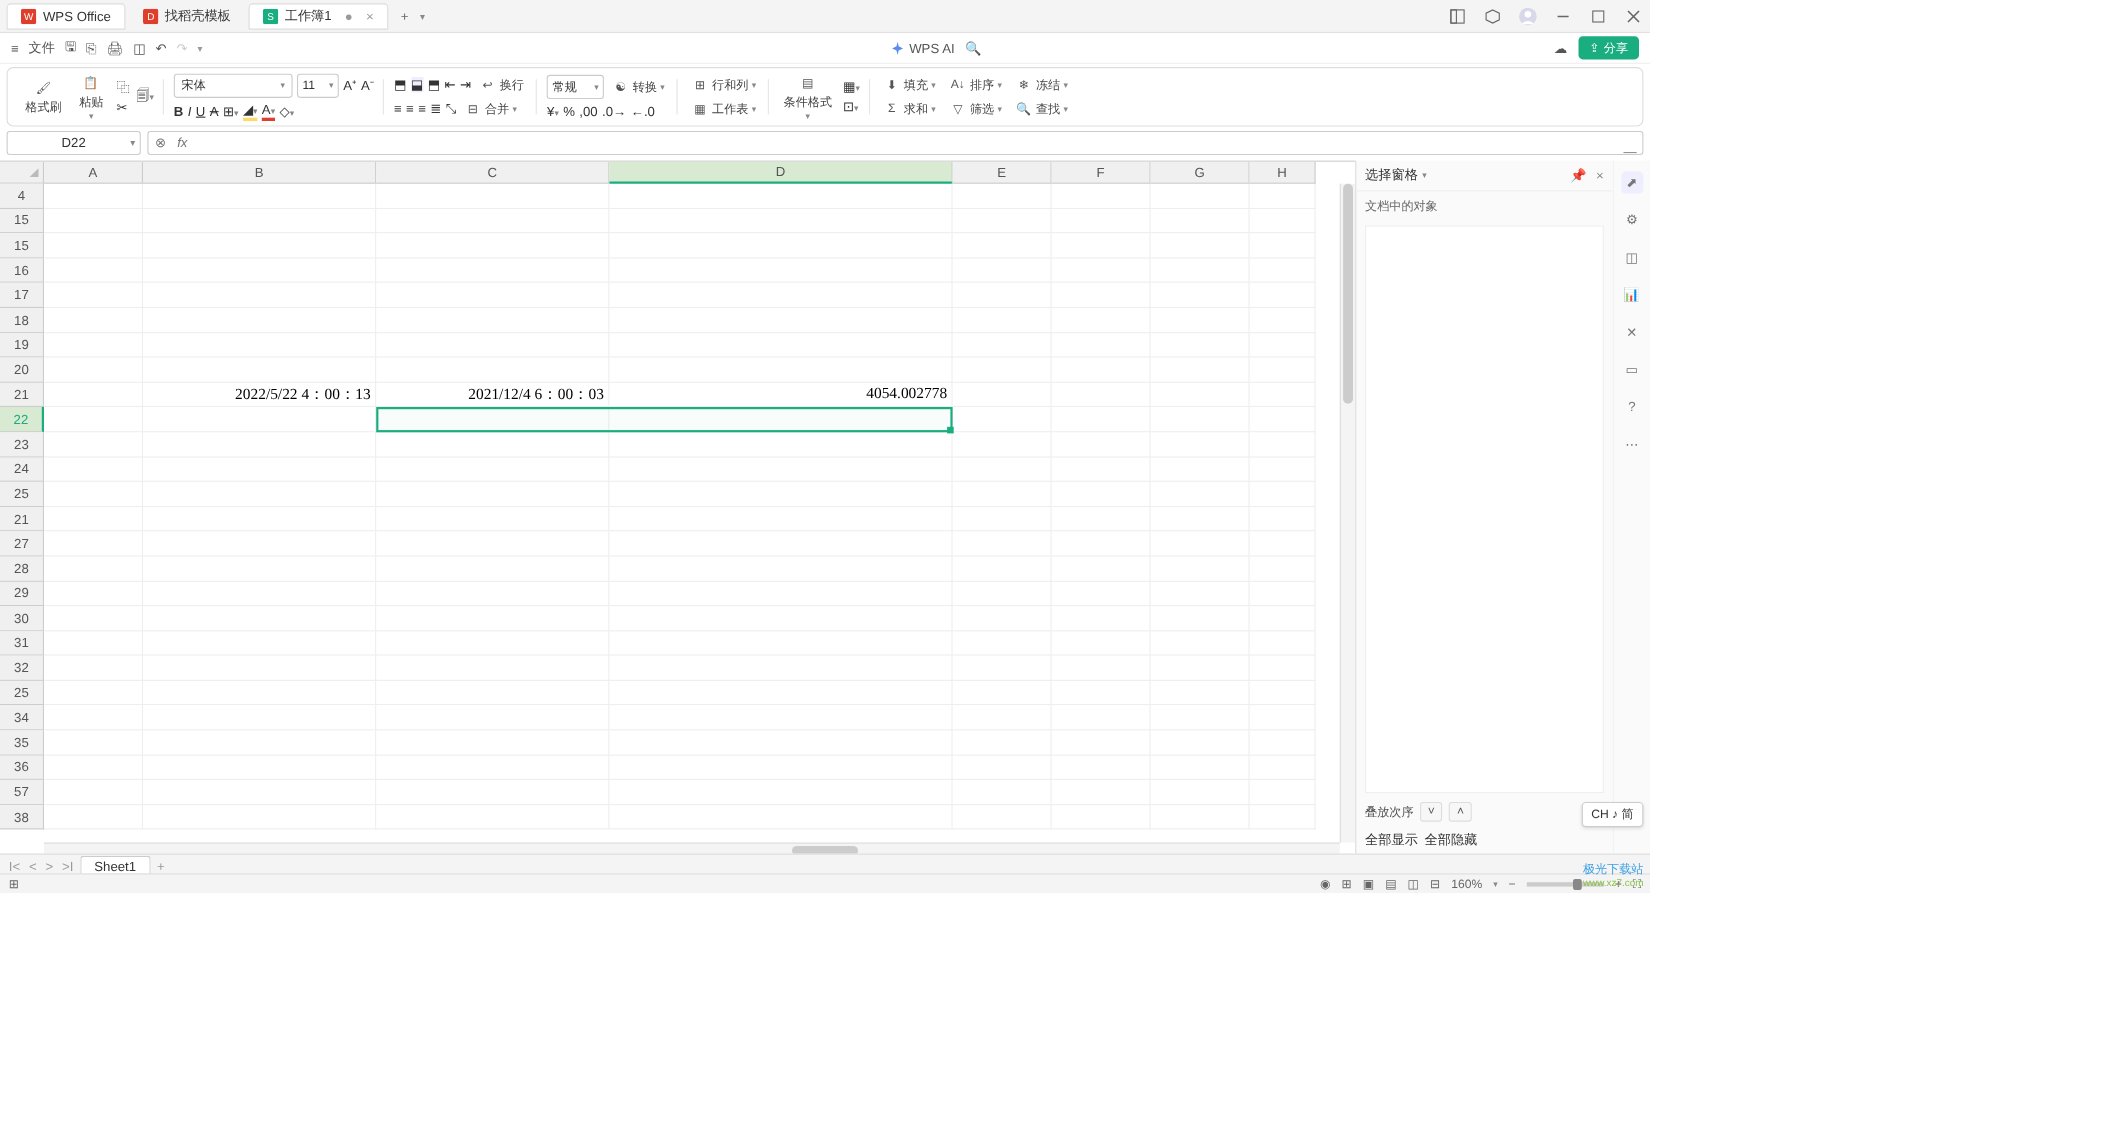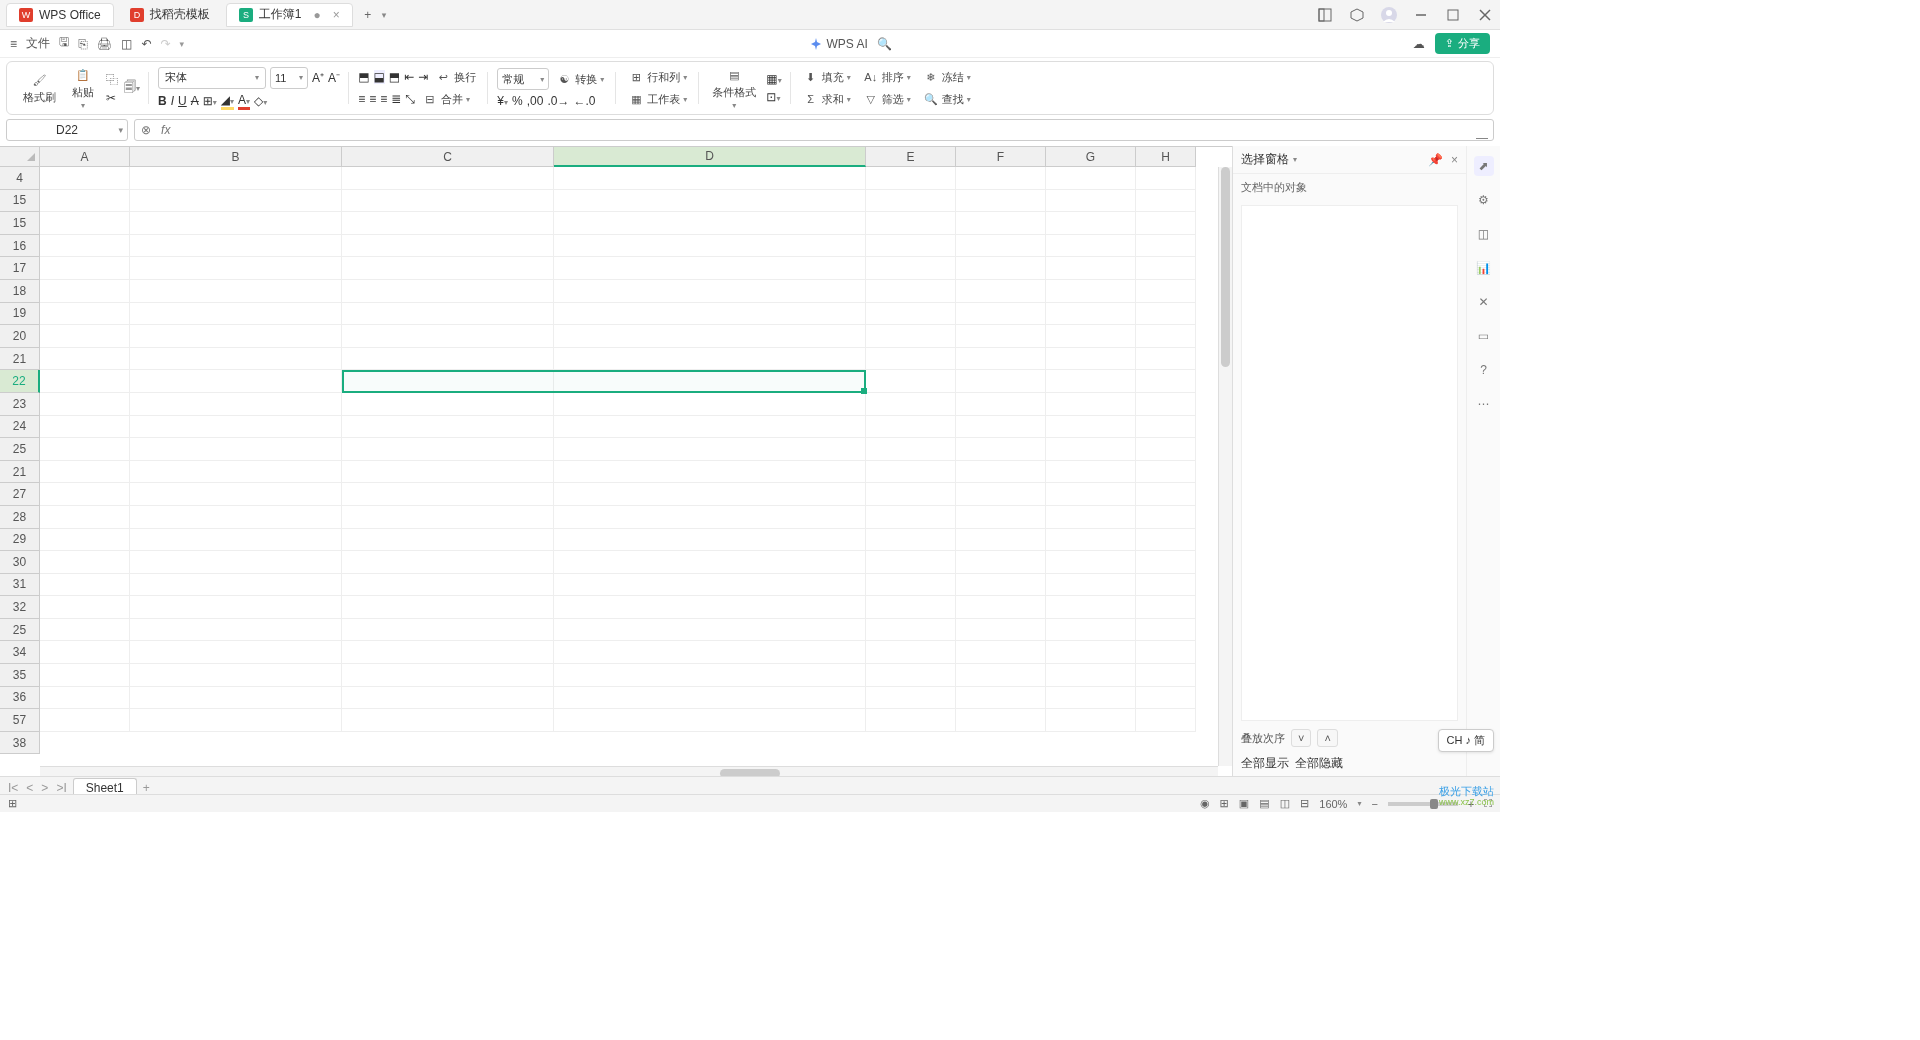--- a/index.html
+++ b/index.html
@@ -494,20 +494,30 @@
           <div class="cell" style="width: 212px;"></div>
           <div class="cell" style="width: 212px;"></div>
           <div class="cell" style="width: 312px;"></div>
           <div class="cell" style="width: 90px;"></div>
           <div class="cell" style="width: 90px;"></div>
           <div class="cell" style="width: 90px;"></div>
           <div class="cell" style="width: 60px;"></div>
         </div>
         <div class="cell-row">
           <div class="cell" style="width: 90px;"></div>
+          <div class="cell" style="width: 212px;">2022/5/22 4：00：13</div>
+          <div class="cell" style="width: 212px;">2021/12/4 6：00：03</div>
+          <div class="cell" style="width: 312px;">4054.002778</div>
+          <div class="cell" style="width: 90px;"></div>
+          <div class="cell" style="width: 90px;"></div>
+          <div class="cell" style="width: 90px;"></div>
+          <div class="cell" style="width: 60px;"></div>
+        </div>
+        <div class="cell-row">
+          <div class="cell" style="width: 90px;"></div>
           <div class="cell" style="width: 212px;"></div>
           <div class="cell" style="width: 212px;"></div>
           <div class="cell" style="width: 312px;"></div>
           <div class="cell" style="width: 90px;"></div>
           <div class="cell" style="width: 90px;"></div>
           <div class="cell" style="width: 90px;"></div>
           <div class="cell" style="width: 60px;"></div>
         </div>
         <div class="cell-row">
           <div class="cell" style="width: 90px;"></div>

